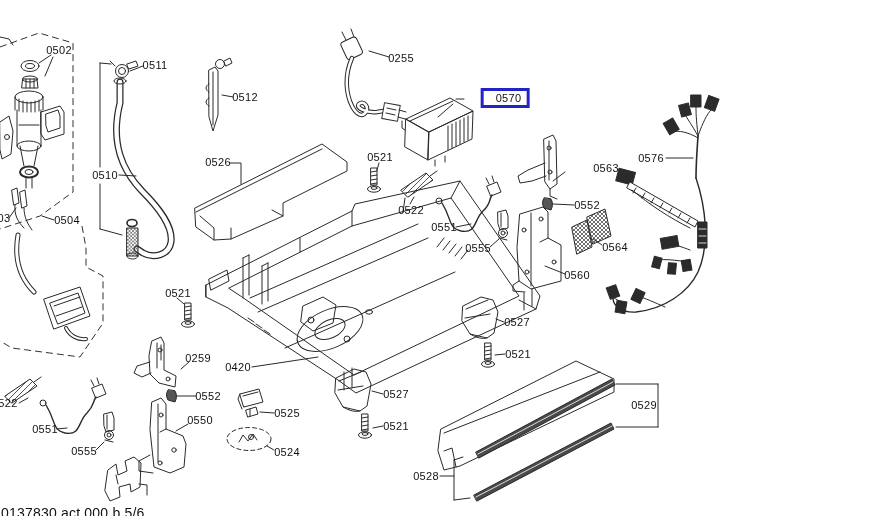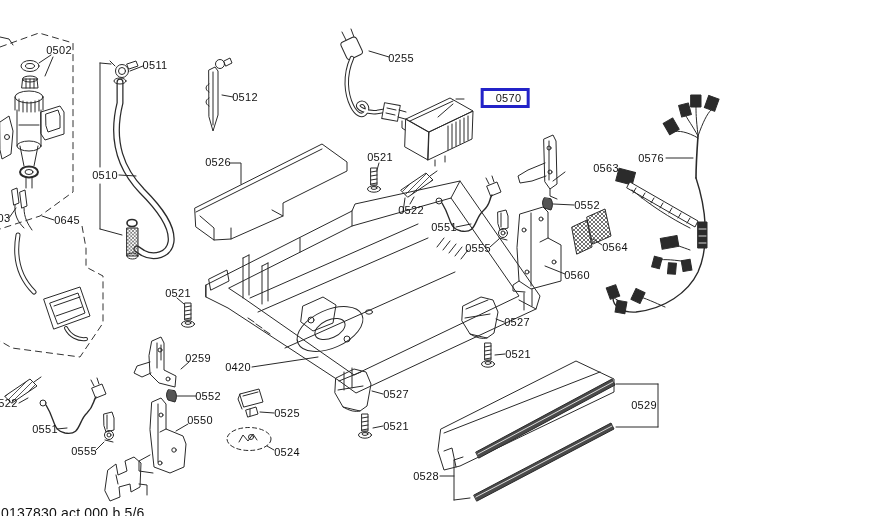--- a/index.html
+++ b/index.html
@@ -340,21 +340,21 @@
 <div class="lbl" style="left:105px;top:175px">0510</div>
 <div class="lbl" style="left:218px;top:162px">0526</div>
 <div class="lbl" style="left:380px;top:157px">0521</div>
 <div class="lbl" style="left:411px;top:210px">0522</div>
 <div class="lbl" style="left:444px;top:227px">0551</div>
 <div class="lbl" style="left:478px;top:248px">0555</div>
 <div class="lbl" style="left:606px;top:168px">0563</div>
 <div class="lbl" style="left:587px;top:205px">0552</div>
 <div class="lbl" style="left:615px;top:247px">0564</div>
 <div class="lbl" style="left:577px;top:275px">0560</div>
-<div class="lbl" style="left:67px;top:220px">0645</div>
+<div class="lbl" style="left:67px;top:220px">0504</div>
 <div class="lbl" style="left:4px;top:218px">03</div>
 <div class="lbl" style="left:178px;top:293px">0521</div>
 <div class="lbl" style="left:198px;top:358px">0259</div>
 <div class="lbl" style="left:238px;top:367px">0420</div>
 <div class="lbl" style="left:208px;top:396px">0552</div>
 <div class="lbl" style="left:200px;top:420px">0550</div>
 <div class="lbl" style="left:287px;top:413px">0525</div>
 <div class="lbl" style="left:287px;top:452px">0524</div>
 <div class="lbl" style="left:396px;top:394px">0527</div>
 <div class="lbl" style="left:396px;top:426px">0521</div>

